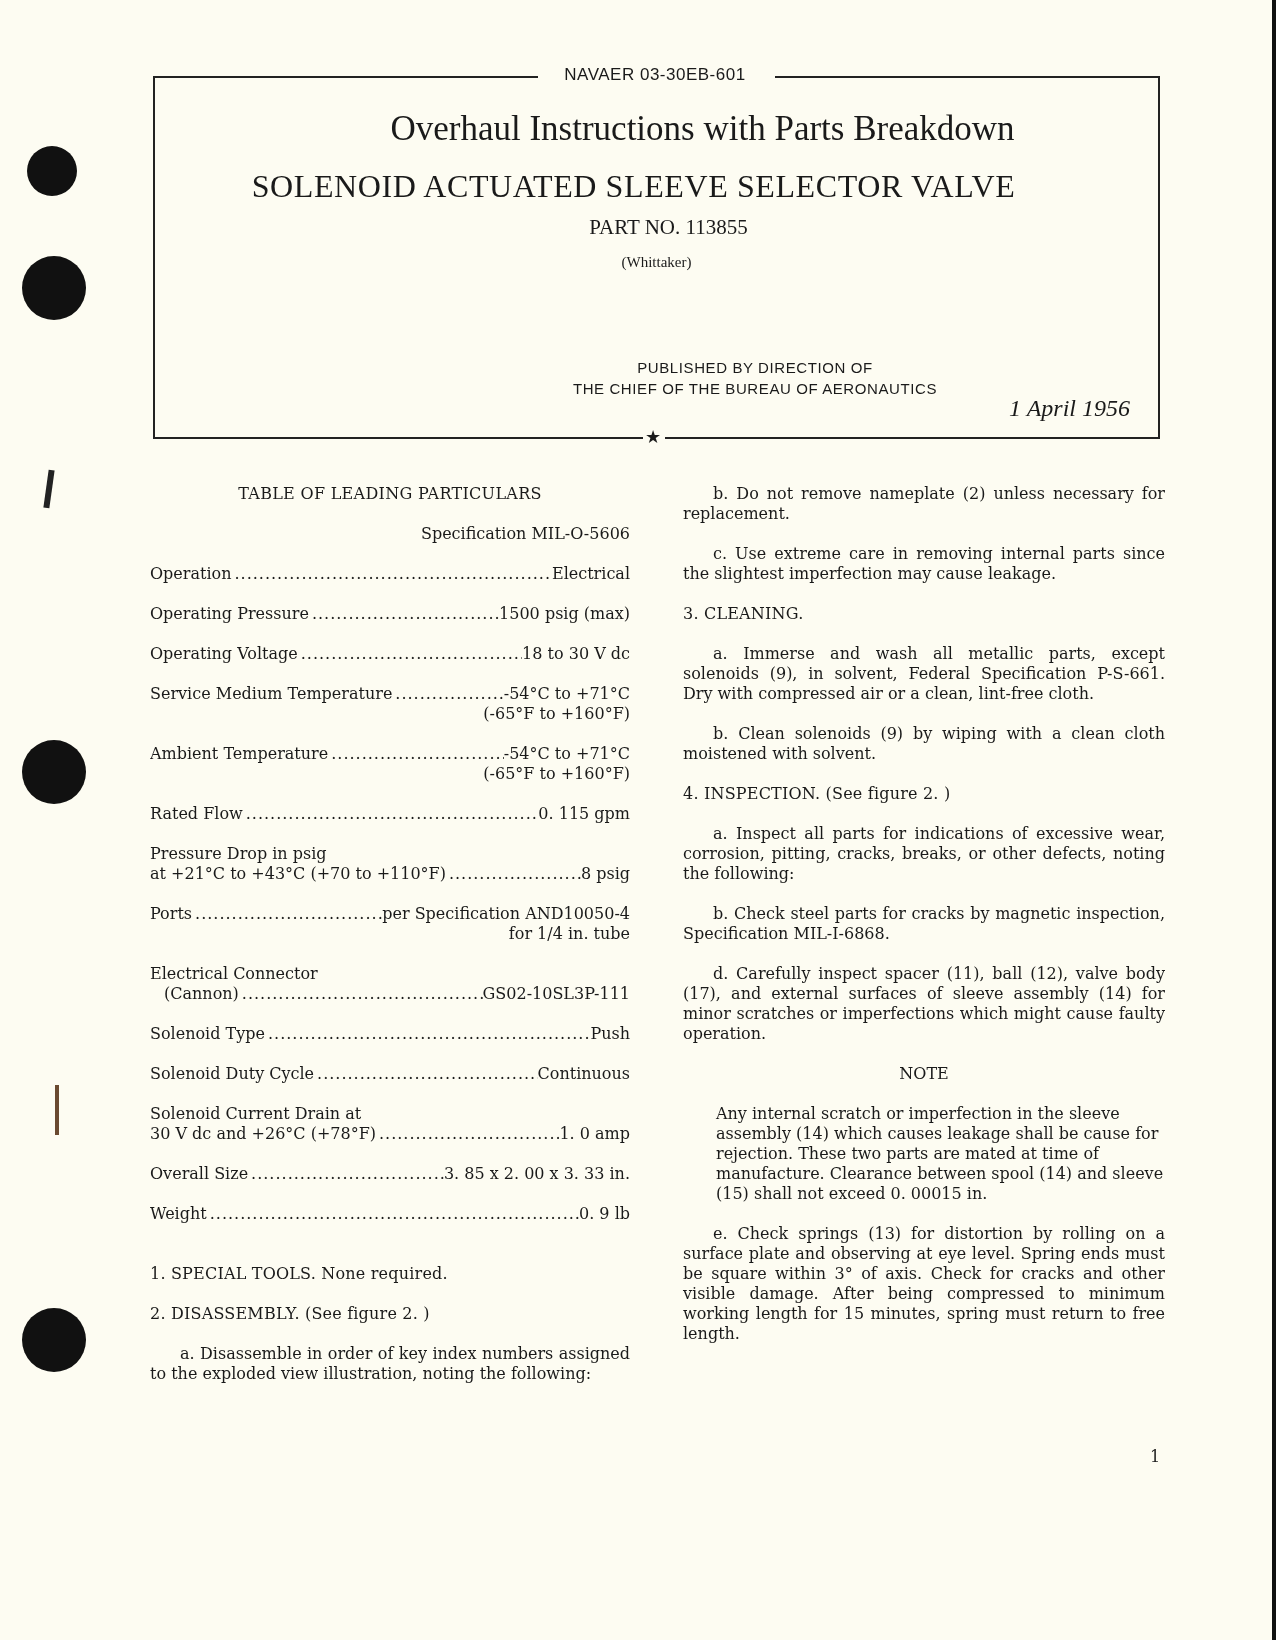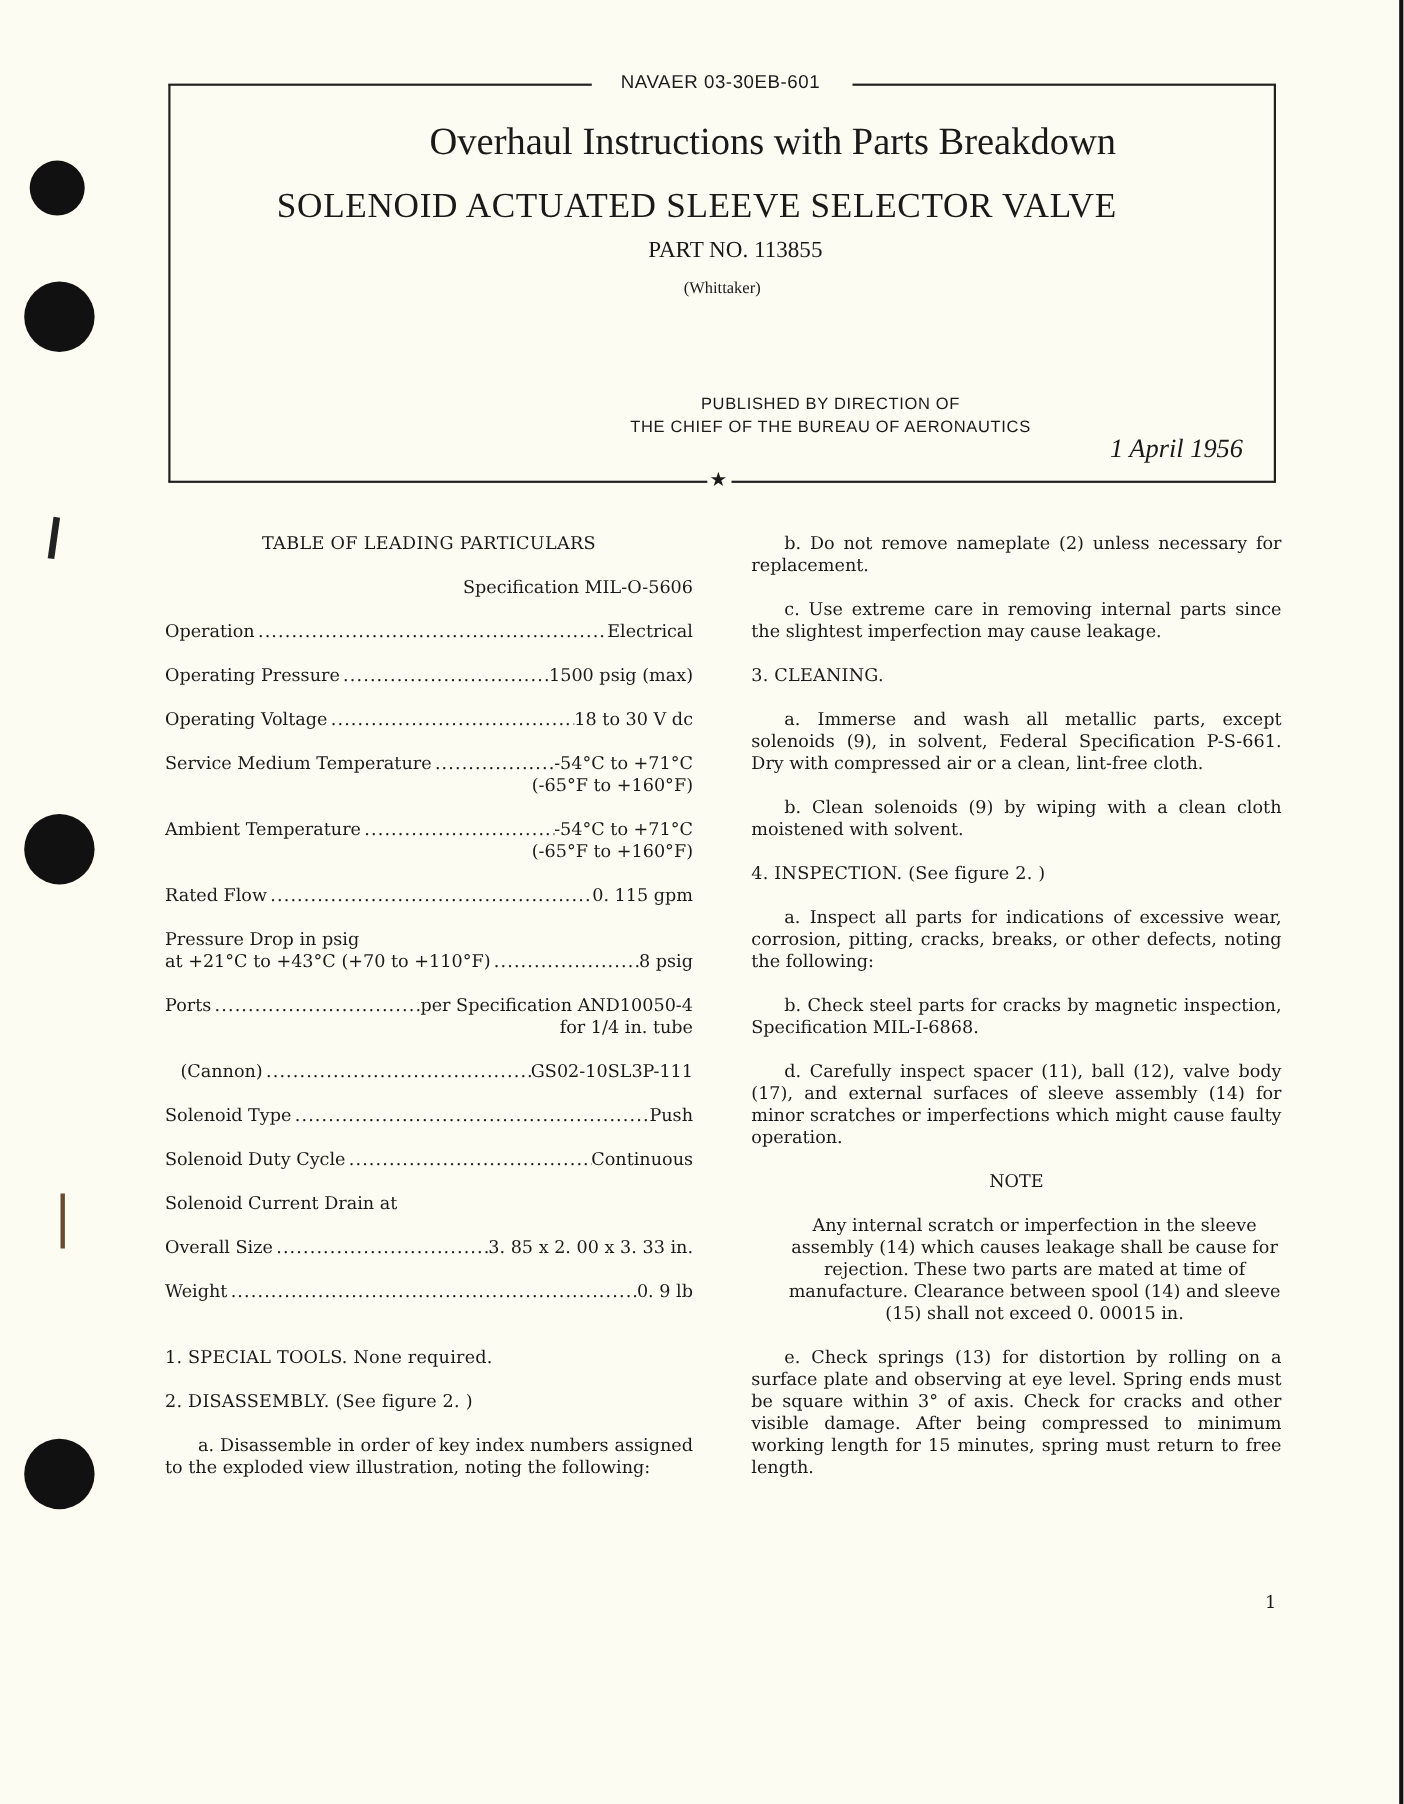--- a/index.html
+++ b/index.html
@@ -100,21 +100,21 @@
     .part-line .dots::before {
       content: "...................................................................................................................................................";
     }
     .part-line .val { flex: 0 0 auto; }
     .part-cont { text-align: right; }
     .indent-label { padding-left: 14px; }
     .section-head { margin-bottom: 20px; letter-spacing: 0.2px; }
     .para { margin-bottom: 20px; text-align: justify; }
     .para .lead { display: inline-block; padding-left: 30px; }
     .note-title { text-align: center; margin-bottom: 20px; }
-    .note-body { padding-left: 33px; margin-bottom: 20px; text-align: center; }
+    .note-body { padding-left: 33px; margin-bottom: 20px; }
     .page-number {
       position: absolute; top: 1447px; left: 1150px;
       font-family: "DejaVu Serif", serif; font-size: 16px;
     }
   </style>
 </head>
 <body>
 
 <div class="right-edge"></div>
 <div class="punch-hole" style="left:27px;top:146px;width:50px;height:50px;"></div>
@@ -210,20 +210,21 @@
   <div class="part-row">
     <div class="part-line">
         <span class="lbl">Ports</span>
         <span class="dots"></span>
         <span class="val">per Specification AND10050-4</span>
       </div>
     <div class="part-cont">for 1/4 in. tube</div>
   </div>
 
   <div class="part-row" style="margin-top:10px;">
+    <div>Electrical Connector</div>
     <div class="part-line indent-label">
         <span class="lbl">(Cannon)</span>
         <span class="dots"></span>
         <span class="val">GS02-10SL3P-111</span>
       </div>
   </div>
 
   <div class="part-row">
     <div class="part-line">
         <span class="lbl">Solenoid Type</span>
@@ -235,20 +236,25 @@
   <div class="part-row">
     <div class="part-line">
         <span class="lbl">Solenoid Duty Cycle</span>
         <span class="dots"></span>
         <span class="val">Continuous</span>
       </div>
   </div>
 
   <div class="part-row">
     <div>Solenoid Current Drain at</div>
+    <div class="part-line">
+        <span class="lbl">30 V dc and +26°C (+78°F)</span>
+        <span class="dots"></span>
+        <span class="val">1. 0 amp</span>
+      </div>
   </div>
 
   <div class="part-row">
     <div class="part-line">
         <span class="lbl">Overall Size</span>
         <span class="dots"></span>
         <span class="val">3. 85 x 2. 00 x 3. 33 in.</span>
       </div>
   </div>
 

